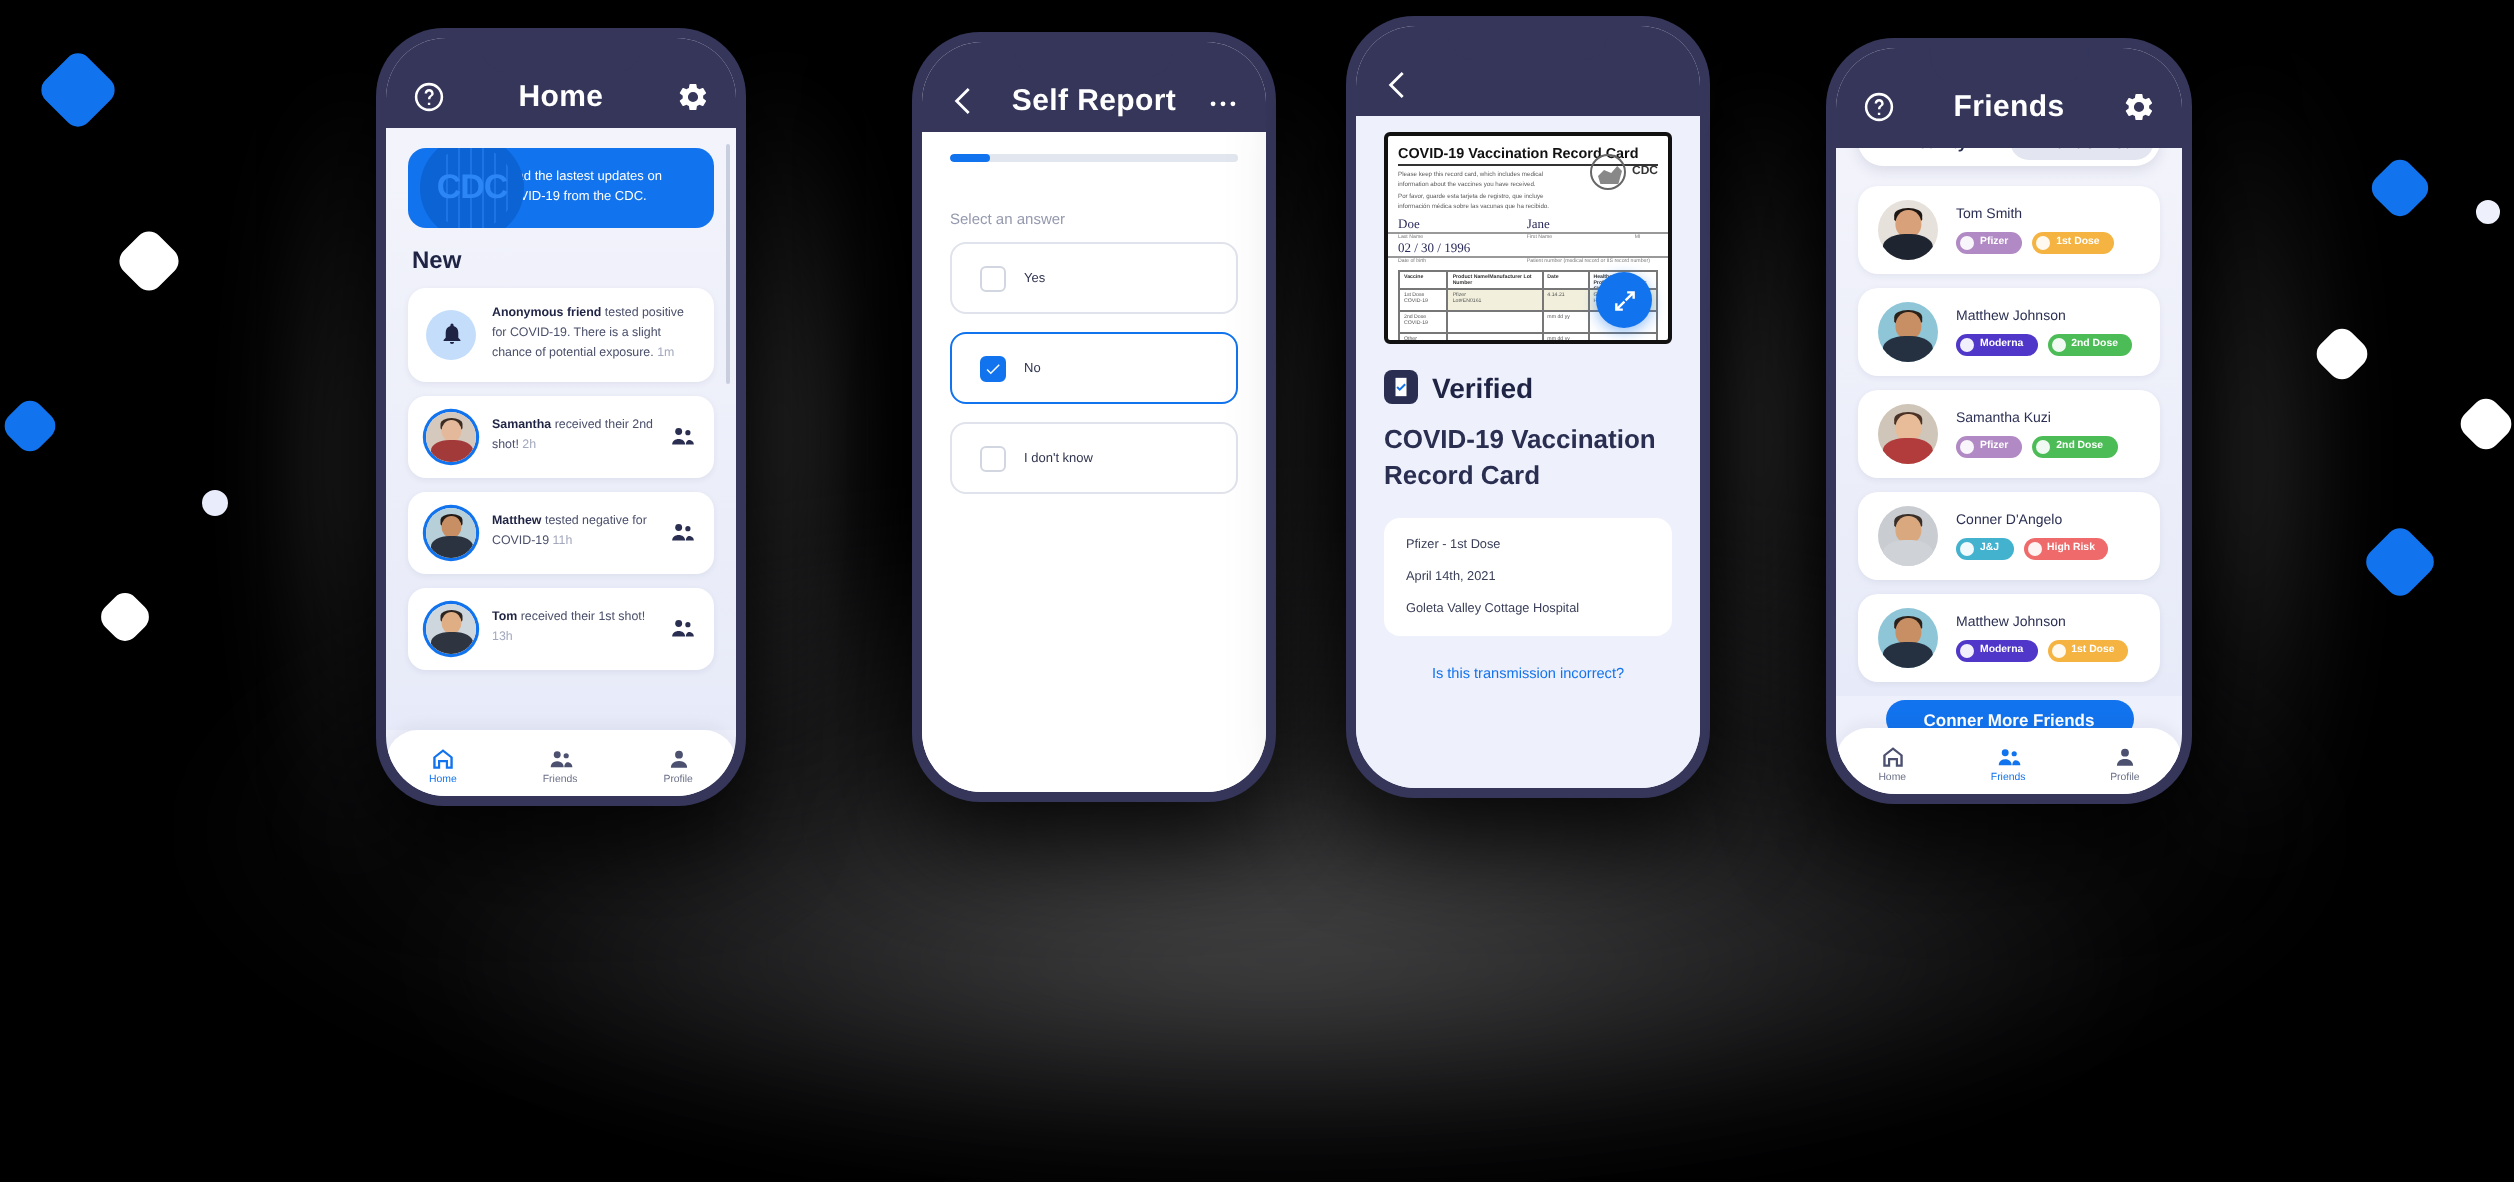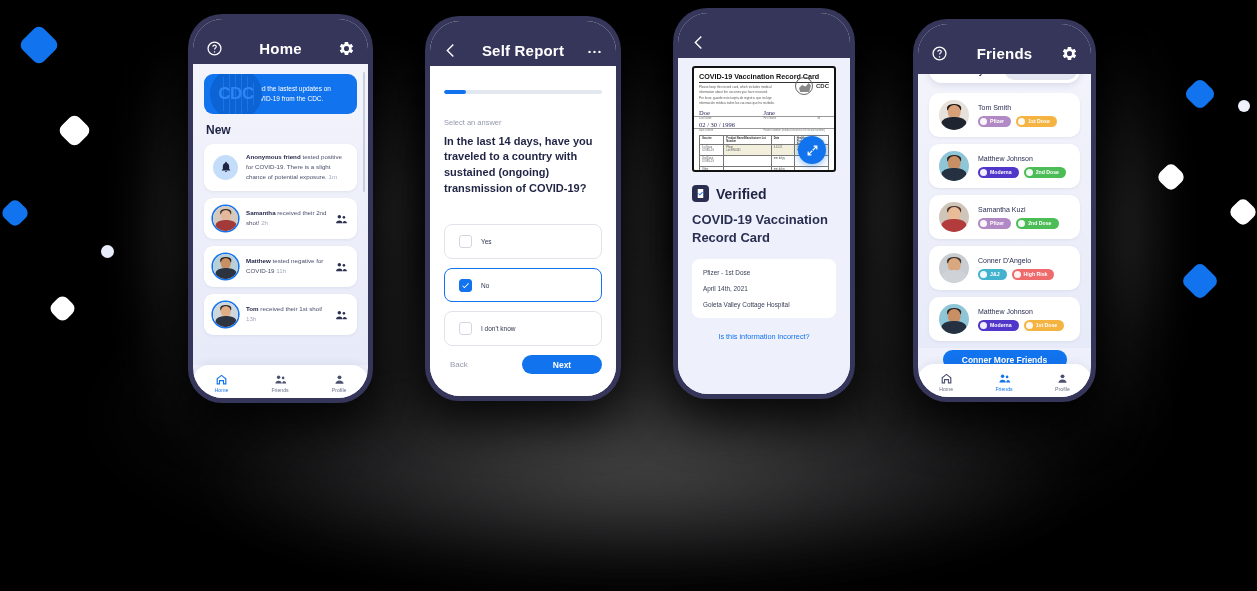--- a/index.html
+++ b/index.html
@@ -127,21 +127,21 @@
     box-shadow: 0 -2px 8px rgba(40,50,90,.06);
     z-index: 20;
   }
   .tab { display: flex; flex-direction: column; align-items: center; gap: 1px; cursor: pointer; }
   .tab svg { width: 13px; height: 13px; fill: #1273ee; }
   .tab .lbl { font-size: 5.2px; color: #6b7088; }
   .tab.active .lbl { color: #1273ee; }
   .tab.inactive svg { fill: #4c5170; }
 
   
-  .p2-bg { background: #fff; height: 100%; padding: 24px 14px 0 14px; display: flex; flex-direction: column; }
+  .p2-bg { background: #fff; height: 100%; padding: 11px 14px 0 14px; display: flex; flex-direction: column; }
   .progress-track { height: 4px; border-radius: 3px; background: #e2e6ef; overflow: hidden; margin-bottom: 24px; }
   .progress-fill { height: 100%; border-radius: 3px; background: #1273ee; }
   .q-label { font-size: 7.5px; color: #9499ae; margin-bottom: 7px; }
   .q-text { font-size: 11px; font-weight: 700; color: #1f2344; line-height: 1.42; margin-bottom: 28px; }
   .opt {
     border: 1px solid #e0e3ec; border-radius: 8px;
     height: 36px; display: flex; align-items: center; gap: 9px;
     padding: 0 14px; margin-bottom: 9px; cursor: pointer; background:#fff;
   }
   .opt.sel { border: 1.6px solid #1273ee; }
@@ -414,21 +414,21 @@
           <svg viewBox="0 0 24 24">
               <circle cx="12" cy="8" r="3.6"></circle>
               <path d="M4.5 20c0-3.9 3.3-6.2 7.5-6.2s7.5 2.3 7.5 6.2h-15z"></path>
             </svg>
           <span class="lbl">Profile</span>
         </div>
       </div>
     </div>
   </div>
 
-  <div class="phone" style="left:425px;top:16px;width:196px;height:385px;">
+  <div class="phone" style="left:456px;top:16px;width:182px;height:385px;">
     <div class="screen" style="background:#fff;">
       <div class="notch"></div>
       <div class="navbar">
         <span class="nav-ico">
           <svg viewBox="0 0 24 24">
               <path d="M15.3 4.2 13.9 2.8 4.7 12l9.2 9.2 1.4-1.4L7.5 12z"></path>
             </svg>
         </span>
         <span class="nav-title">Self Report</span>
         <span class="nav-ico">
@@ -439,43 +439,38 @@
             </svg>
         </span>
       </div>
 
       <div class="body-scroll">
         <div class="p2-bg">
           <div class="progress-track">
             <div class="progress-fill" id="sr-progress" style="width: 14%;"></div>
           </div>
           <div class="q-label">Select an answer</div>
-          <div class="q-text">In the last 14 days, have you traveled to a country with sustained (ongoing) transmission of COVID-19?</div>
 
           <div class="opt">
             <span class="cbox"></span>
             <span class="opt-lbl">Yes</span>
           </div>
           <div class="opt sel">
             <span class="cbox on">
               <svg viewBox="0 0 24 24">
                   <path d="M9 16.2 4.8 12l-1.4 1.4L9 19 21 7l-1.4-1.4z"></path>
                 </svg>
             </span>
             <span class="opt-lbl">No</span>
           </div>
           <div class="opt">
             <span class="cbox"></span>
             <span class="opt-lbl">I don't know</span>
           </div>
 
-          <div class="p2-foot">
-            <button class="back-btn">Back</button>
-            <button class="next-btn">Next</button>
-          </div>
         </div>
       </div>
     </div>
   </div>
 
   <div class="phone" style="left:673px;top:8px;width:182px;height:391px;">
     <div class="screen">
       <div class="notch"></div>
       <div class="navbar">
         <span class="nav-ico">
@@ -569,21 +564,21 @@
           </div>
 
           <div class="card-title">COVID-19 Vaccination Record Card</div>
 
           <div class="info-box">
             <div class="info-line">Pfizer - 1st Dose</div>
             <div class="info-line">April 14th, 2021</div>
             <div class="info-line">Goleta Valley Cottage Hospital</div>
           </div>
 
-          <a class="incorrect-link">Is this information incorrect?</a>
+          <a class="incorrect-link">Is this transmission incorrect?</a>
         </div>
       </div>
     </div>
   </div>
 
   <div class="phone" style="left:913px;top:19px;width:183px;height:383px;">
     <div class="screen">
       <div class="notch"></div>
       <div class="navbar" style="height:50px;padding-bottom:6px;">
         <span class="nav-ico">

